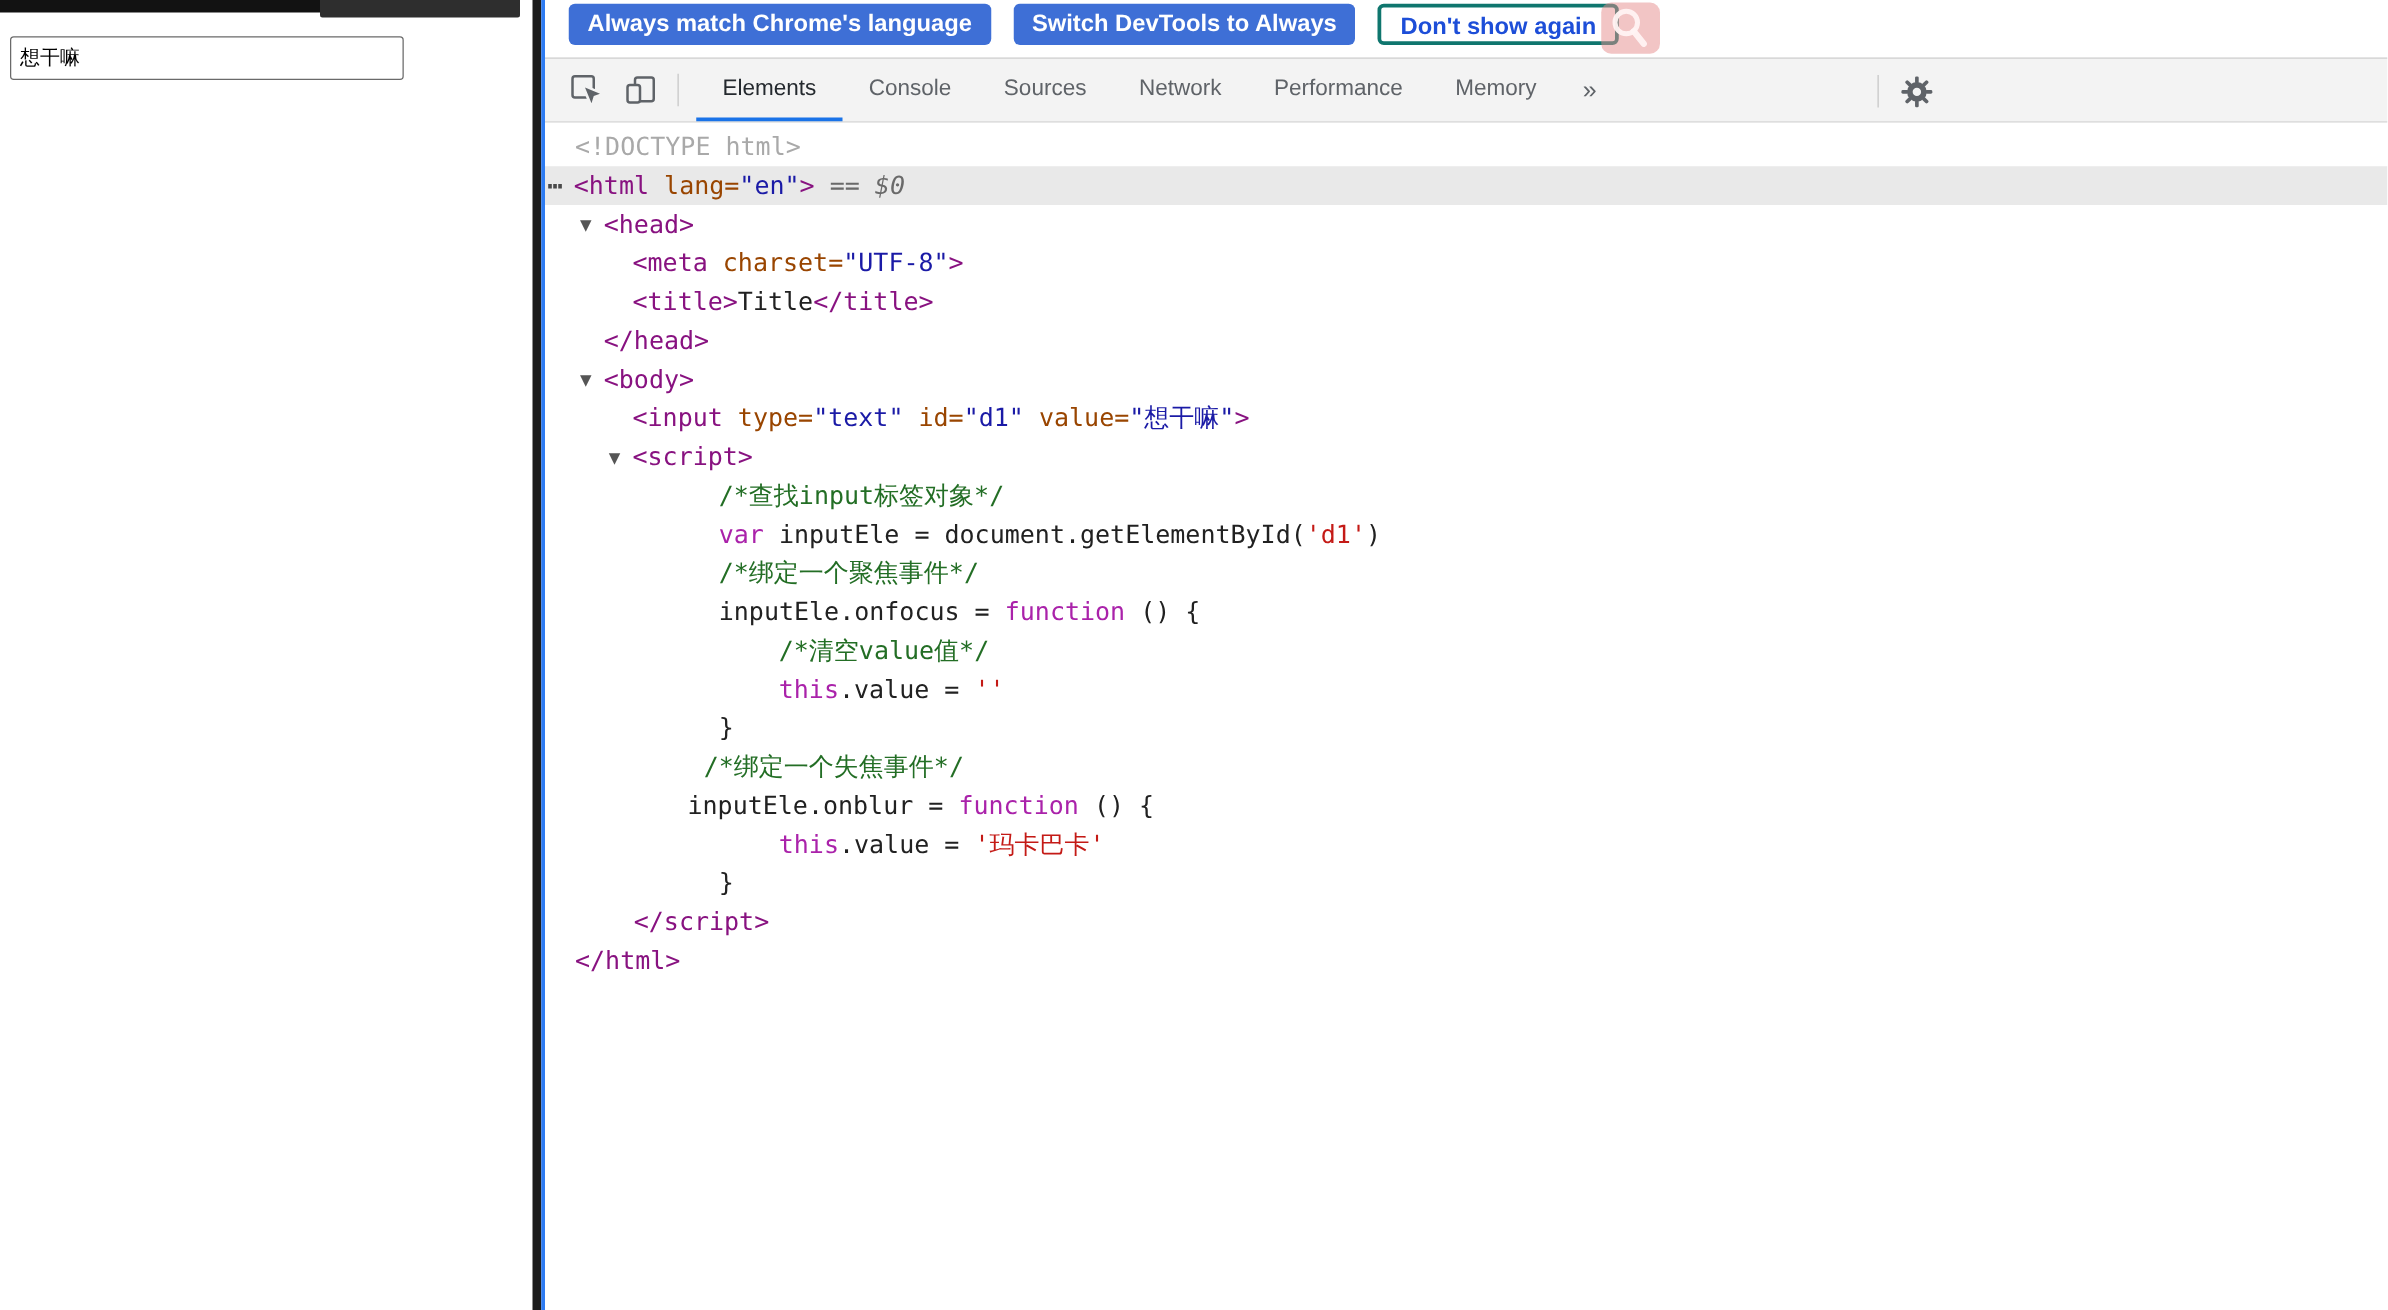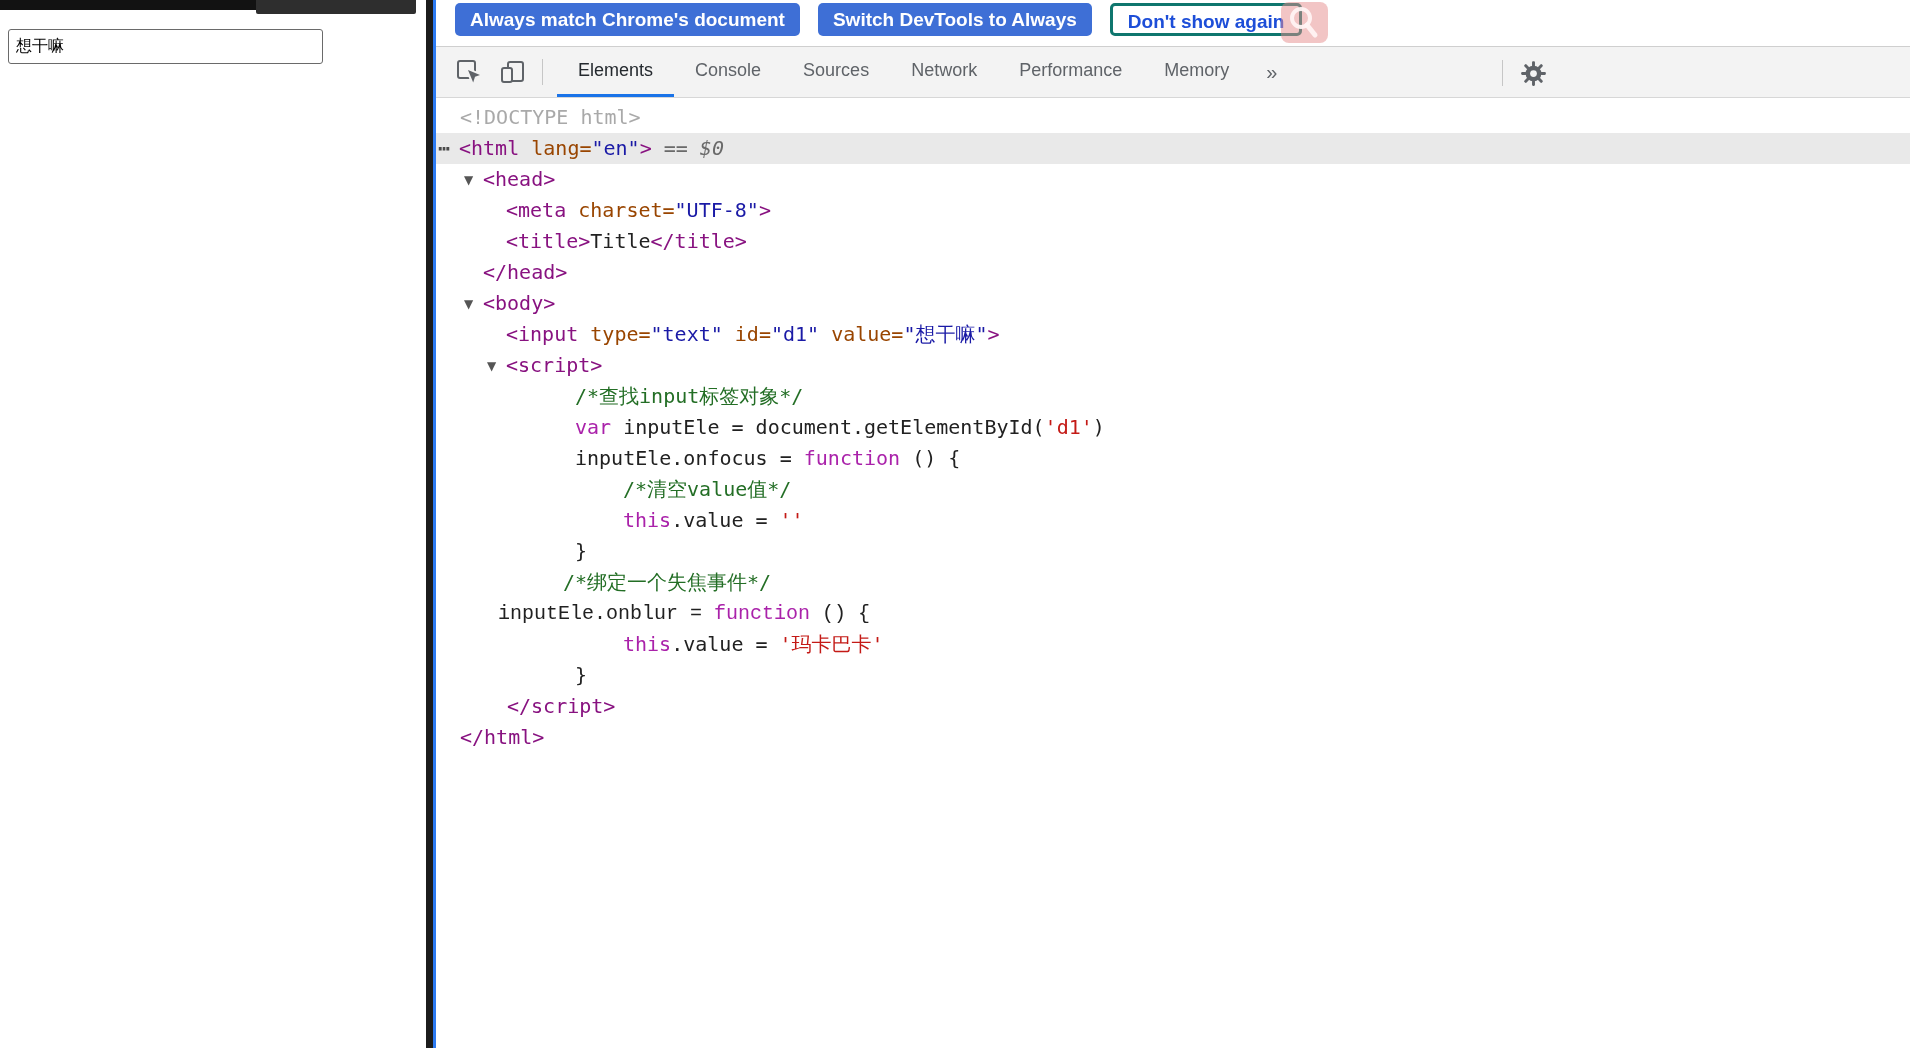--- a/index.html
+++ b/index.html
@@ -75,21 +75,21 @@
     <input class="page-input" type="text" value="想干嘛" style="">
   </div>
 
   <div class="divider"></div>
   <div class="blue-edge"></div>
   <div class="dark-corner"></div>
 
   <div class="devtools">
 
     <div class="langbar">
-      <div class="btn btn-blue">Always match Chrome's document</div>
+      <div class="btn btn-blue">Always match Chrome's language</div>
       <div class="btn btn-blue">Switch DevTools to Always</div>
       <div class="btn btn-white">Don't show again</div>
       <div class="pink-overlay">
         <svg width="47" height="41" viewBox="0 0 47 41">
           <circle cx="20" cy="16" r="9" fill="none" stroke="rgba(255,243,243,0.95)" stroke-width="4"></circle>
           <line x1="26" y1="23" x2="34" y2="33" stroke="rgba(255,243,243,0.95)" stroke-width="5" stroke-linecap="round"></line>
         </svg>
       </div>
     </div>
 
@@ -143,26 +143,27 @@
         <div class="code-line selected" style="padding-left: 2px;"><span class="dots">⋯</span><span class="tok-tag">&lt;html</span><span class="tok-plain"> </span><span class="tok-attr">lang=</span><span class="tok-val">"en"</span><span class="tok-tag">&gt;</span><span class="tok-meta"> == $0</span></div>
         <div class="code-line" style="padding-left: 28px;"><span class="arrow">▼</span><span class="tok-tag">&lt;head&gt;</span></div>
         <div class="code-line" style="padding-left: 70px;"><span class="tok-tag">&lt;meta </span><span class="tok-attr">charset=</span><span class="tok-val">"UTF-8"</span><span class="tok-tag">&gt;</span></div>
         <div class="code-line" style="padding-left: 70px;"><span class="tok-tag">&lt;title&gt;</span><span class="tok-plain">Title</span><span class="tok-tag">&lt;/title&gt;</span></div>
         <div class="code-line" style="padding-left: 47px;"><span class="tok-tag">&lt;/head&gt;</span></div>
         <div class="code-line" style="padding-left: 28px;"><span class="arrow">▼</span><span class="tok-tag">&lt;body&gt;</span></div>
         <div class="code-line" style="padding-left: 70px;"><span class="tok-tag">&lt;input </span><span class="tok-attr">type=</span><span class="tok-val">"text"</span><span class="tok-plain"> </span><span class="tok-attr">id=</span><span class="tok-val">"d1"</span><span class="tok-plain"> </span><span class="tok-attr">value=</span><span class="tok-val">"想干嘛"</span><span class="tok-tag">&gt;</span></div>
         <div class="code-line" style="padding-left: 51px;"><span class="arrow">▼</span><span class="tok-tag">&lt;script&gt;</span></div>
         <div class="code-line" style="padding-left: 139px;"><span class="tok-comment">/*查找input标签对象*/</span></div>
         <div class="code-line" style="padding-left: 139px;"><span class="tok-kw">var</span><span class="tok-plain"> inputEle = document.getElementById(</span><span class="tok-str">'d1'</span><span class="tok-plain">)</span></div>
+        <div class="code-line" style="padding-left: 139px;"><span class="tok-comment">/*绑定一个聚焦事件*/</span></div>
         <div class="code-line" style="padding-left: 139px;"><span class="tok-plain">inputEle.onfocus = </span><span class="tok-kw">function</span><span class="tok-plain"> () {</span></div>
         <div class="code-line" style="padding-left: 187px;"><span class="tok-comment">/*清空value值*/</span></div>
         <div class="code-line" style="padding-left: 187px;"><span class="tok-kw">this</span><span class="tok-plain">.value = </span><span class="tok-str">''</span></div>
         <div class="code-line" style="padding-left: 139px;"><span class="tok-plain">}</span></div>
         <div class="code-line" style="padding-left: 127px;"><span class="tok-comment">/*绑定一个失焦事件*/</span></div>
-        <div class="code-line" style="padding-left: 62px; font-family: Liberation Mono, monospace;"><span class="tok-plain">inputEle.onblur = </span><span class="tok-kw">function</span><span class="tok-plain"> () {</span></div>
+        <div class="code-line" style="padding-left: 114px;"><span class="tok-plain">inputEle.onblur = </span><span class="tok-kw">function</span><span class="tok-plain"> () {</span></div>
         <div class="code-line" style="padding-left: 187px;"><span class="tok-kw">this</span><span class="tok-plain">.value = </span><span class="tok-str">'玛卡巴卡'</span></div>
         <div class="code-line" style="padding-left: 139px;"><span class="tok-plain">}</span></div>
         <div class="code-line" style="padding-left: 71px;"><span class="tok-tag">&lt;/script&gt;</span></div>
         <div class="code-line" style="padding-left: 24px;"><span class="tok-tag">&lt;/html&gt;</span></div>
       </div>
 
   </div>
 </div>
 
 </body></html>

